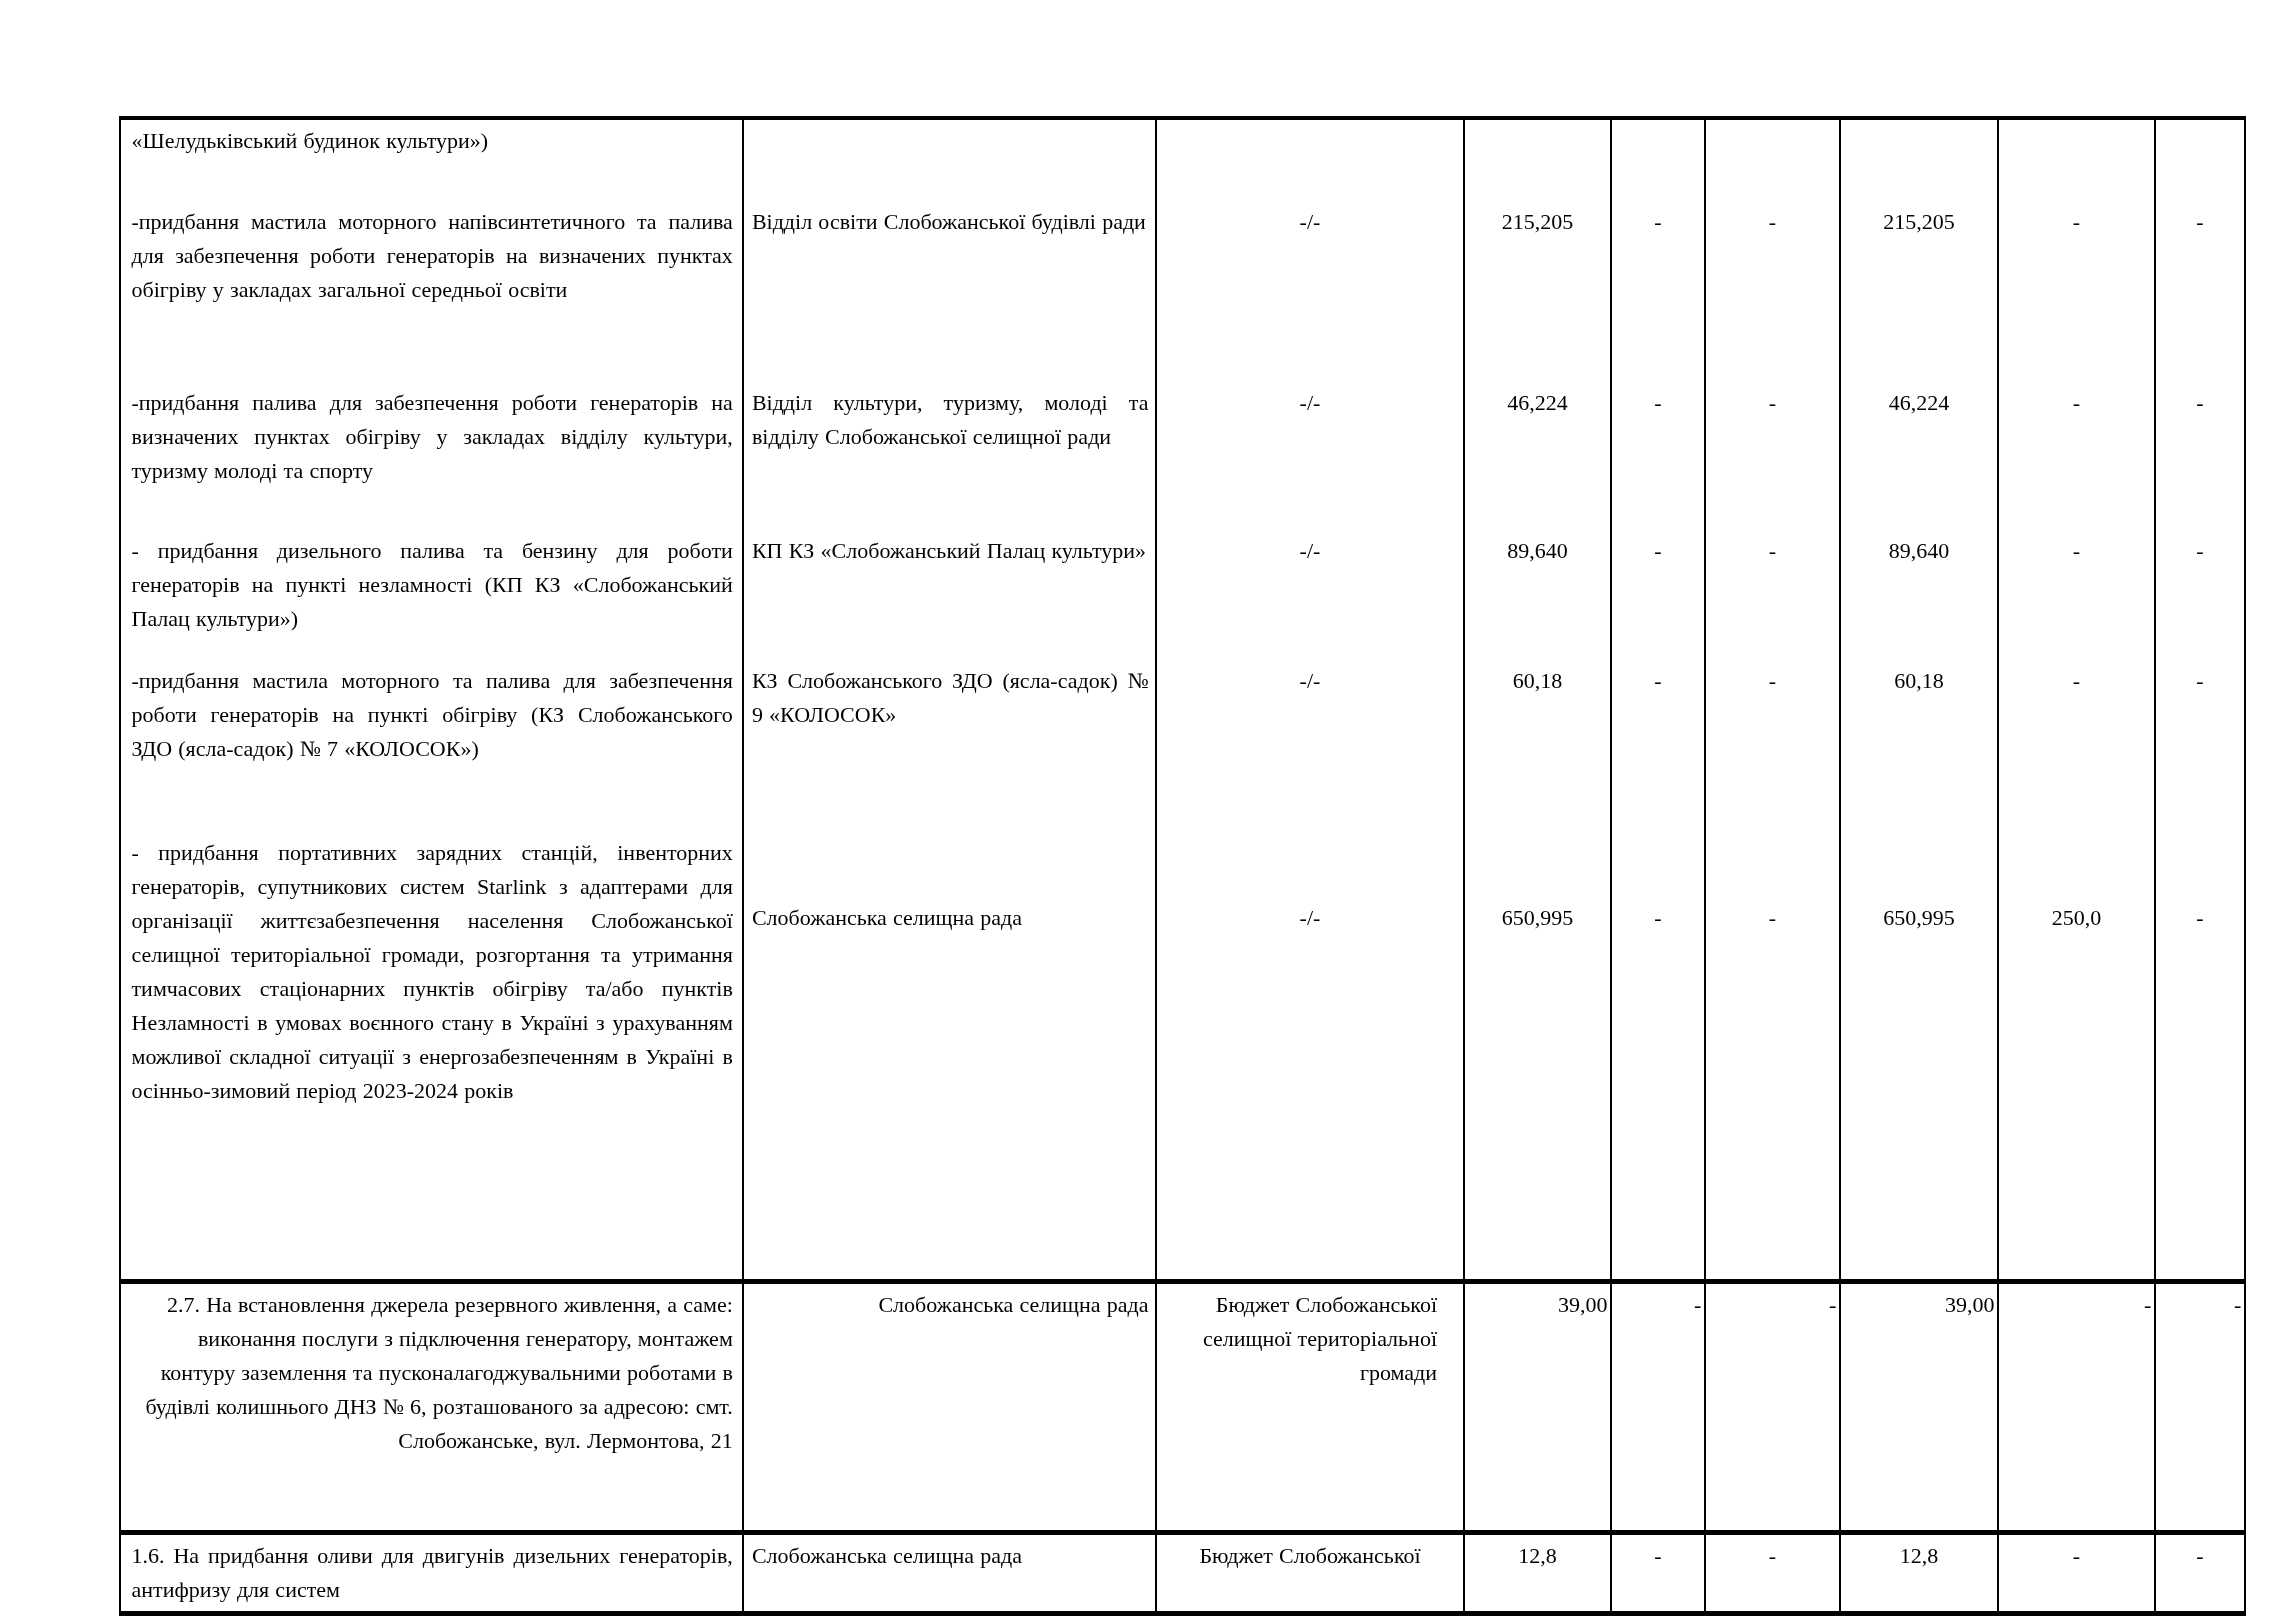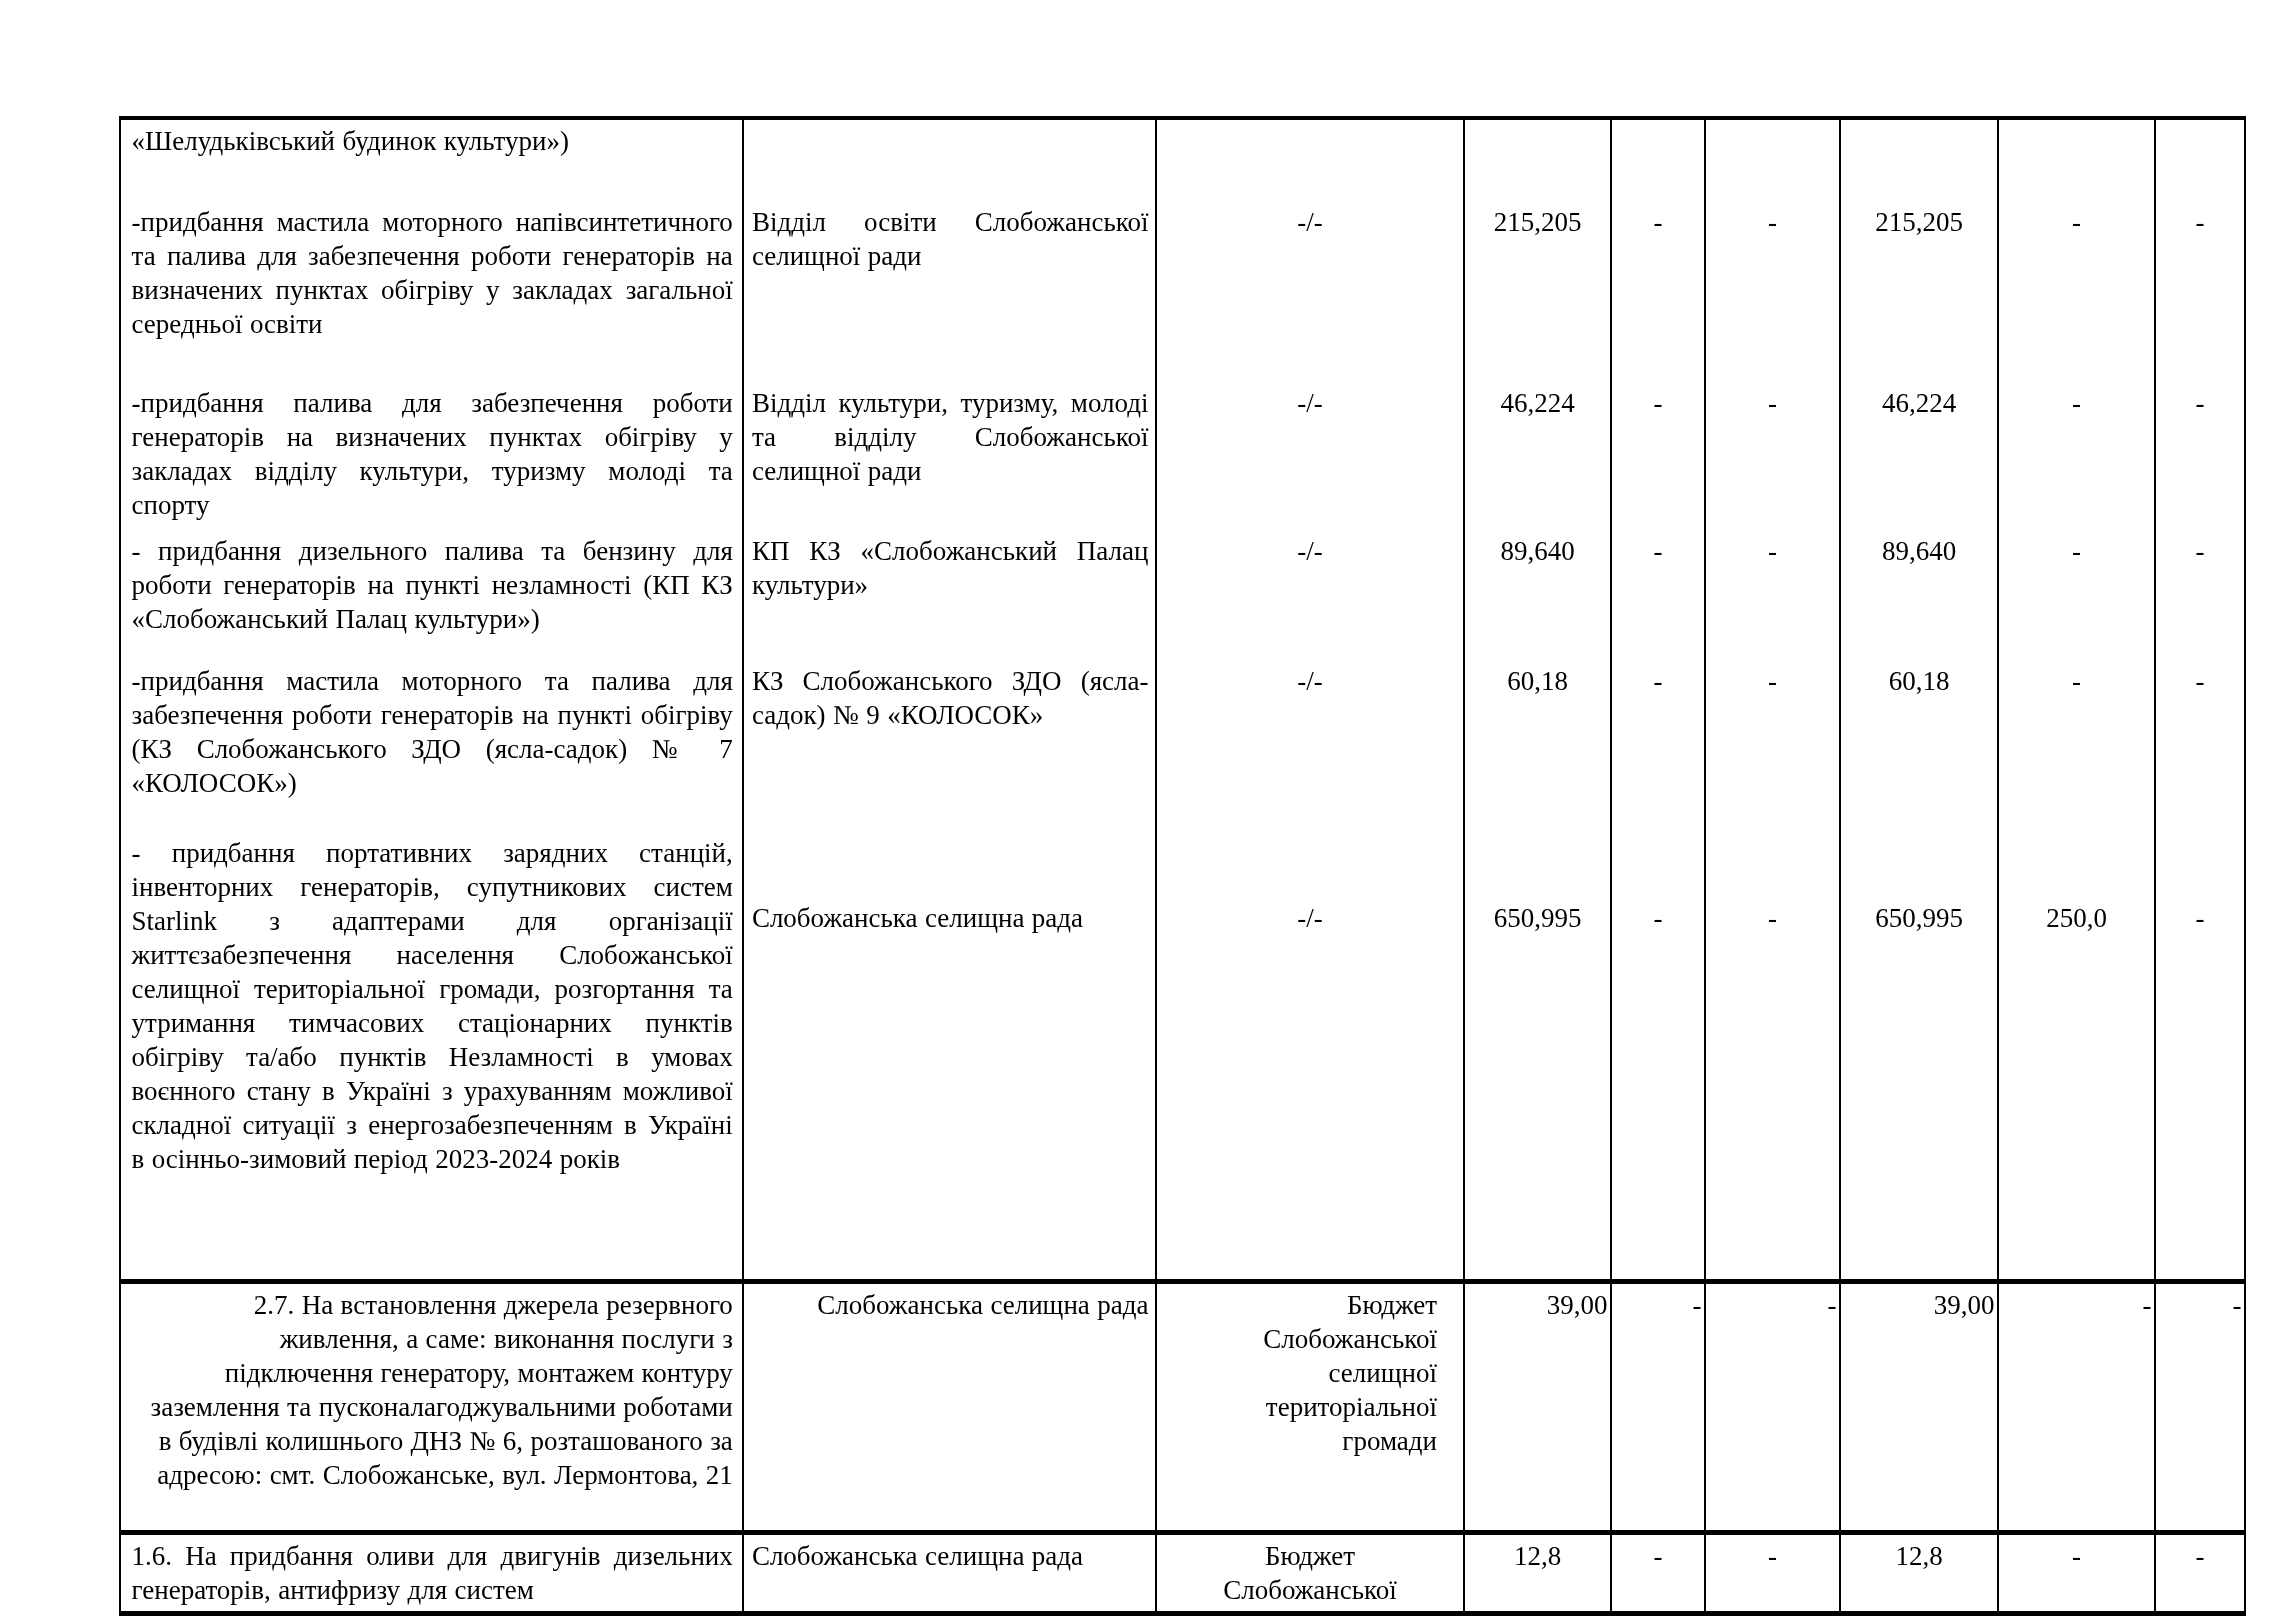--- a/index.html
+++ b/index.html
@@ -19,21 +19,21 @@
     position: absolute;
     left: 119px;
     top: 116px;
     width: 2125px;
     table-layout: fixed;
     border-collapse: collapse;
     border-top: 4.6px solid #000;
     border-left: 2.6px solid #000;
     border-right: 2.6px solid #000;
     border-bottom: 5.9px solid #000;
-    font-size: 27px;
+    font-size: 22px;
     line-height: 34px;
     padding-left: 28px;
   }
   td {
     border-left: 2.6px solid #000;
     border-right: 2.6px solid #000;
     vertical-align: top;
     padding: 3.9px 9.2px 0 10.5px;
     overflow: hidden;
     word-spacing: 0.7px;
@@ -82,21 +82,21 @@
         <td class="src"></td>
         <td class="num"></td>
         <td class="dash"></td>
         <td class="dash"></td>
         <td class="num"></td>
         <td class="num"></td>
         <td class="dash"></td>
       </tr>
       <tr class="r1">
         <td class="desc">-придбання мастила моторного напівсинтетичного та палива для забезпечення роботи генераторів на визначених пунктах обігріву у закладах загальної середньої освіти</td>
-        <td class="org">Відділ освіти Слобожанської селищної ради</td>
+        <td class="org">Відділ освіти Слобожанської будівлі ради</td>
         <td class="src">-/-</td>
         <td class="num">215,205</td>
         <td class="dash">-</td>
         <td class="dash">-</td>
         <td class="num">215,205</td>
         <td class="num">-</td>
         <td class="dash">-</td>
       </tr>
       <tr class="r2">
         <td class="desc">-придбання палива для забезпечення роботи генераторів на визначених пунктах обігріву у закладах відділу культури, туризму молоді та спорту</td>

